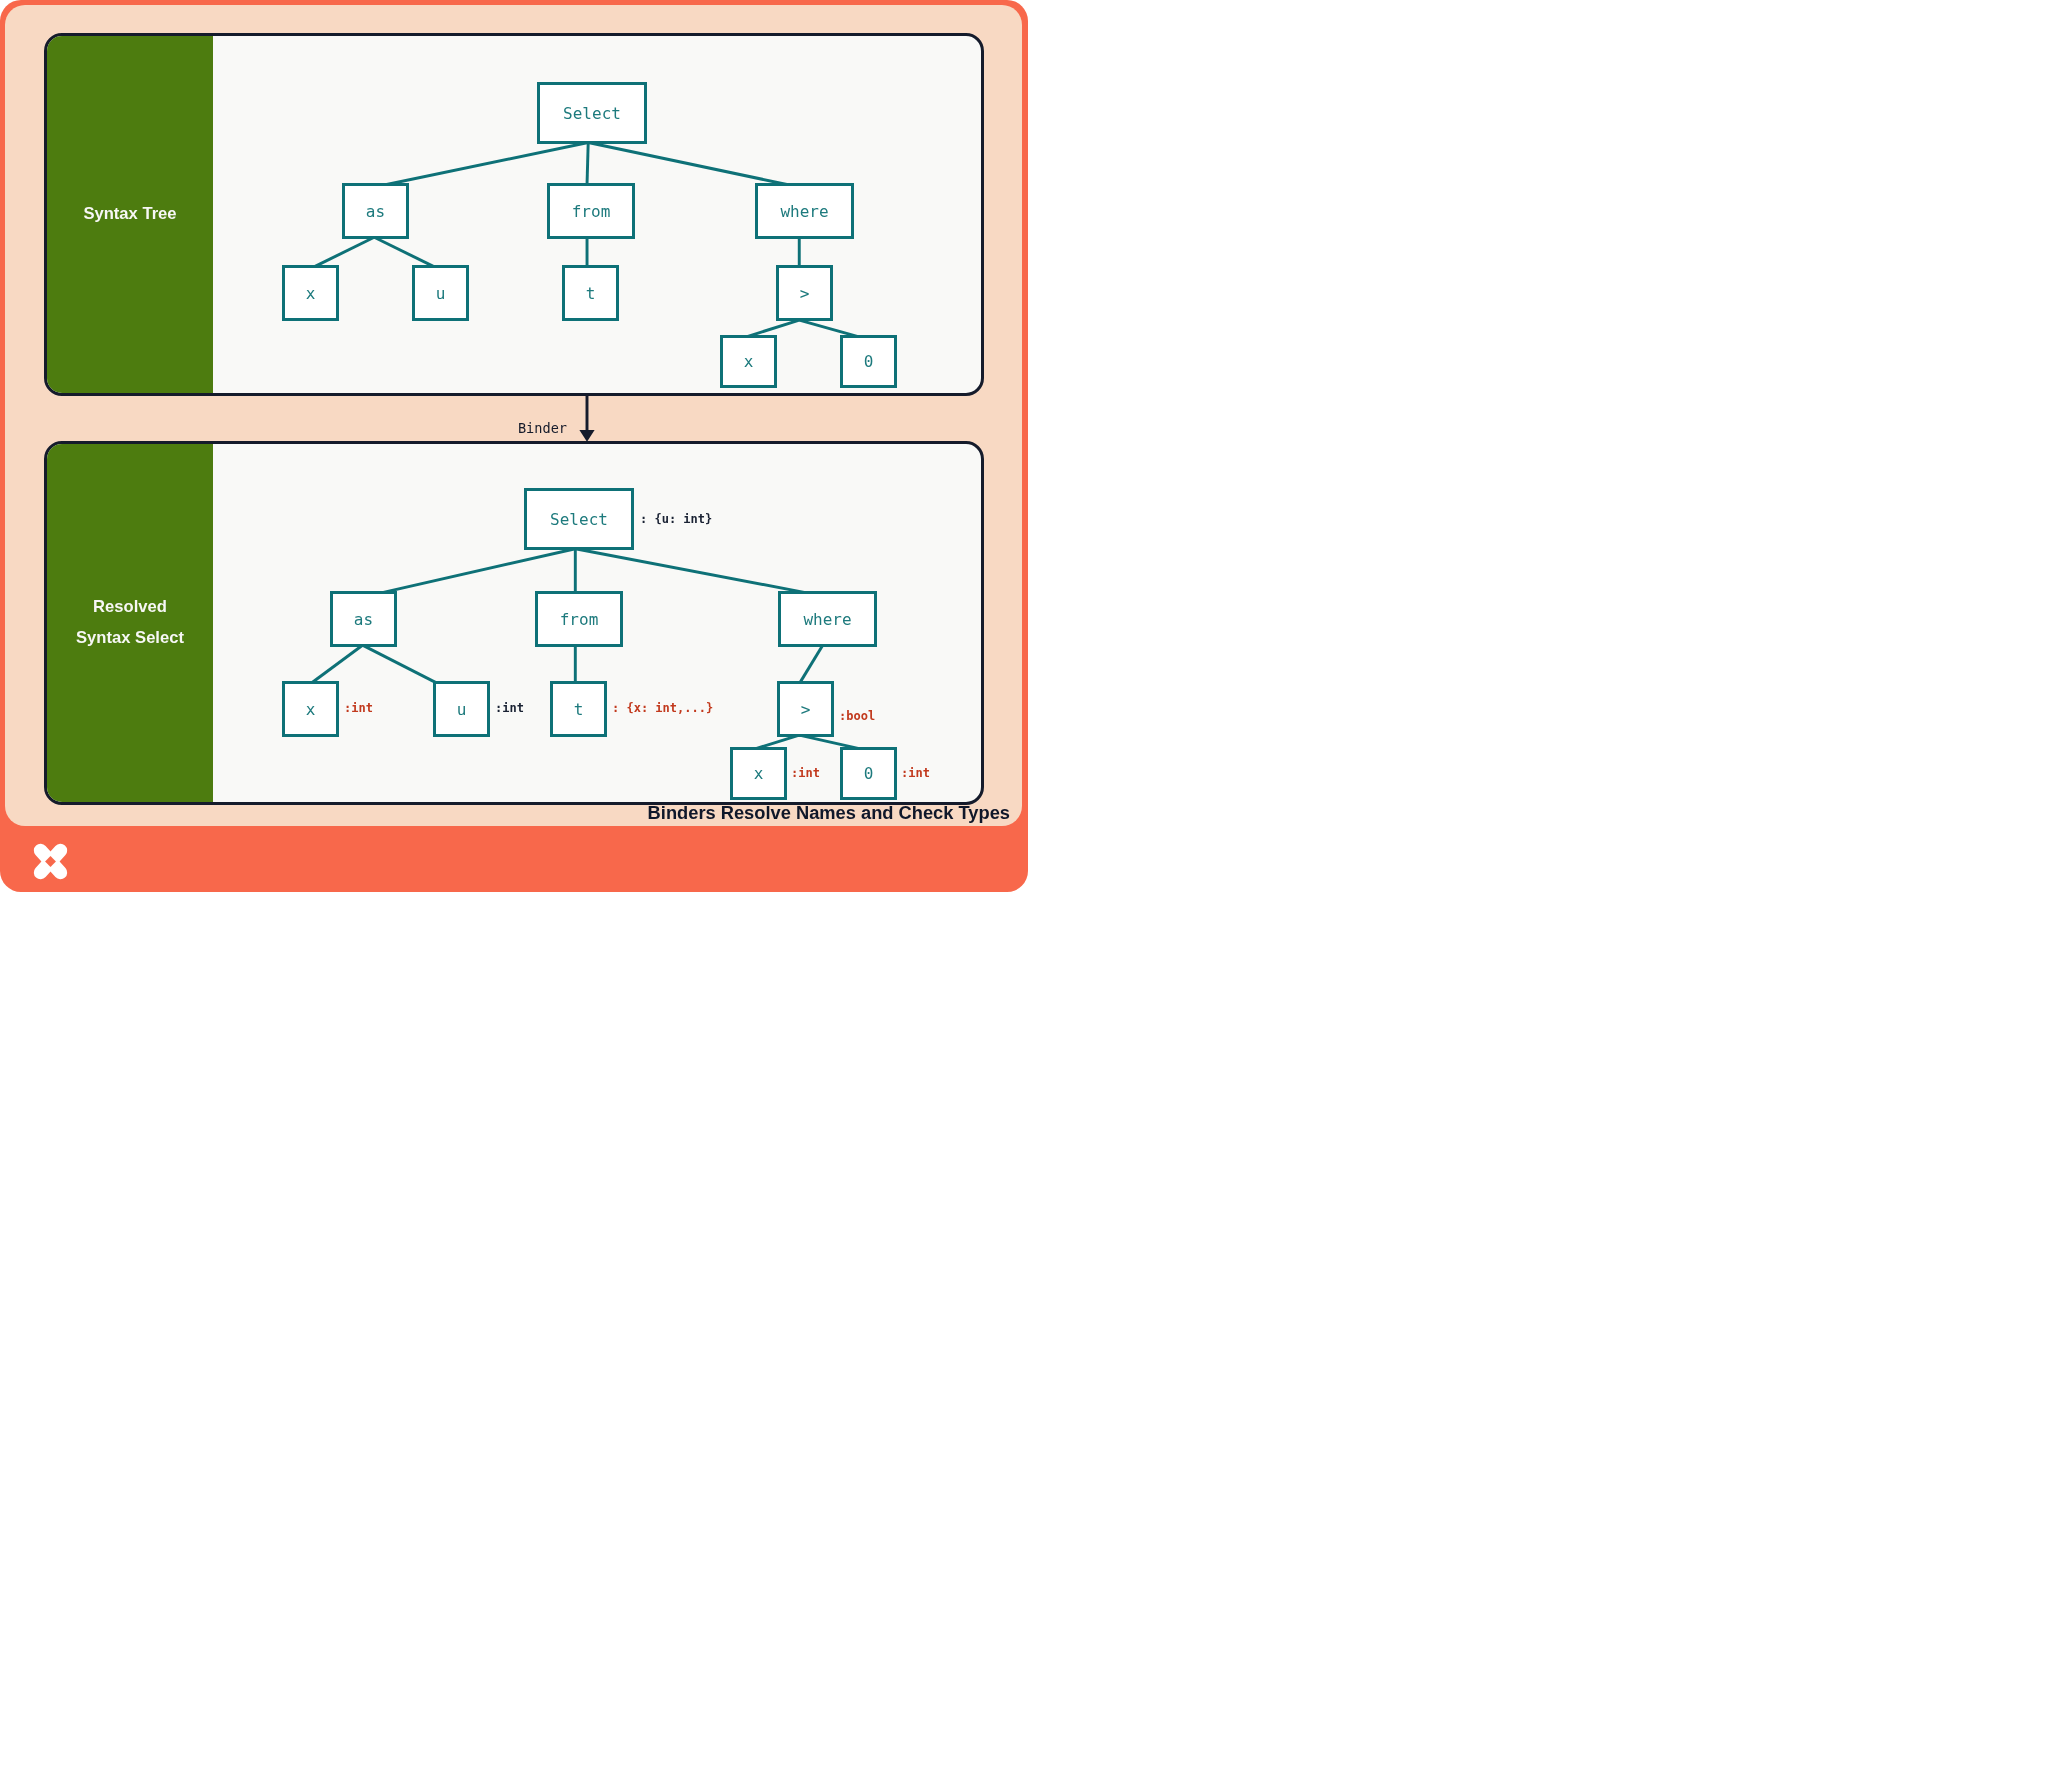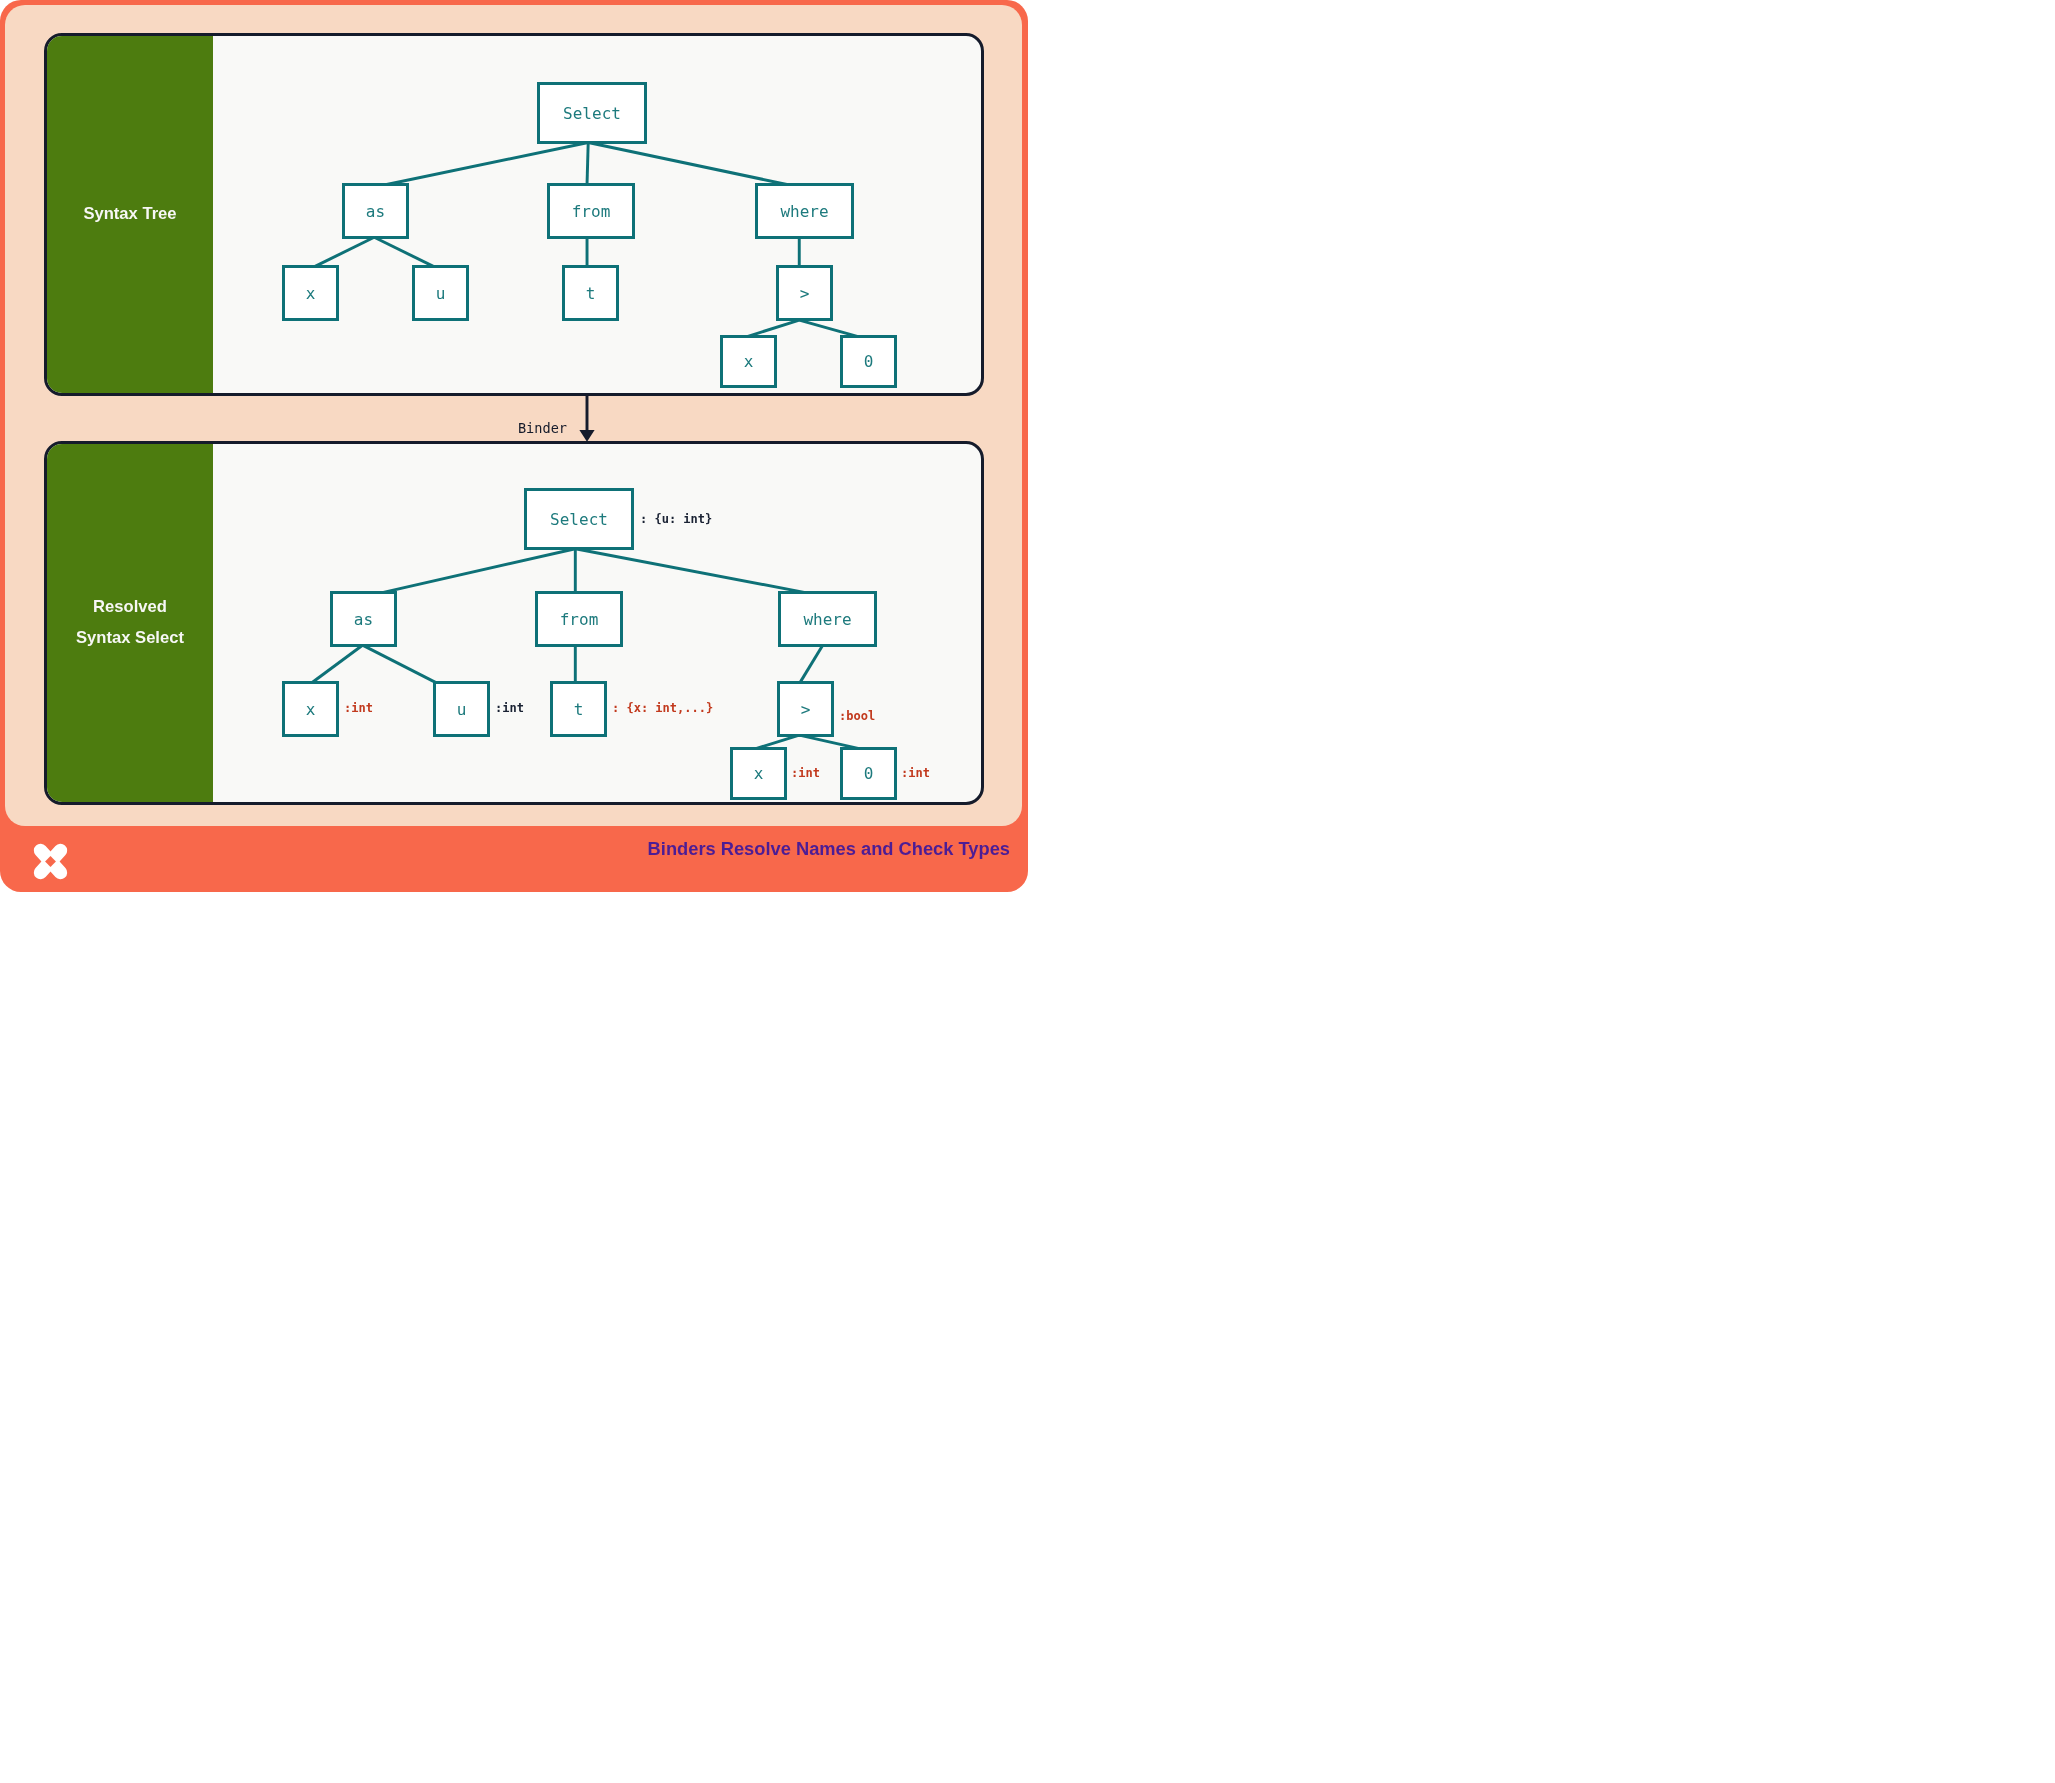--- a/index.html
+++ b/index.html
@@ -47,22 +47,22 @@
   .ann-navy { color:#1a2233; }
 
   .binder-label {
     position:absolute; left:455px; top:406px; width:112px;
     text-align:right; font-family:"DejaVu Sans Mono", monospace;
     font-size:13.6px; color:#151b2b;margin-top:14px;
   }
   .binder-arrow { position:absolute; left:575px; top:395px; }
 
   .footer-title {
-    position:absolute; right:18px; top:838px;
-    color:#4c1d95; font-weight:bold; font-size:18.3px;padding-left:36px;
+    position:absolute; right:18px; top:802px;
+    color:#0f172a; font-weight:bold; font-size:18.3px;padding-left:36px;
   }
   .brand-logo { position:absolute; left:28px; top:839px; }
 </style>
 </head>
 <body>
 
 <div class="page">
   <div class="canvas"></div>
 
   <div class="panel panel-top">

